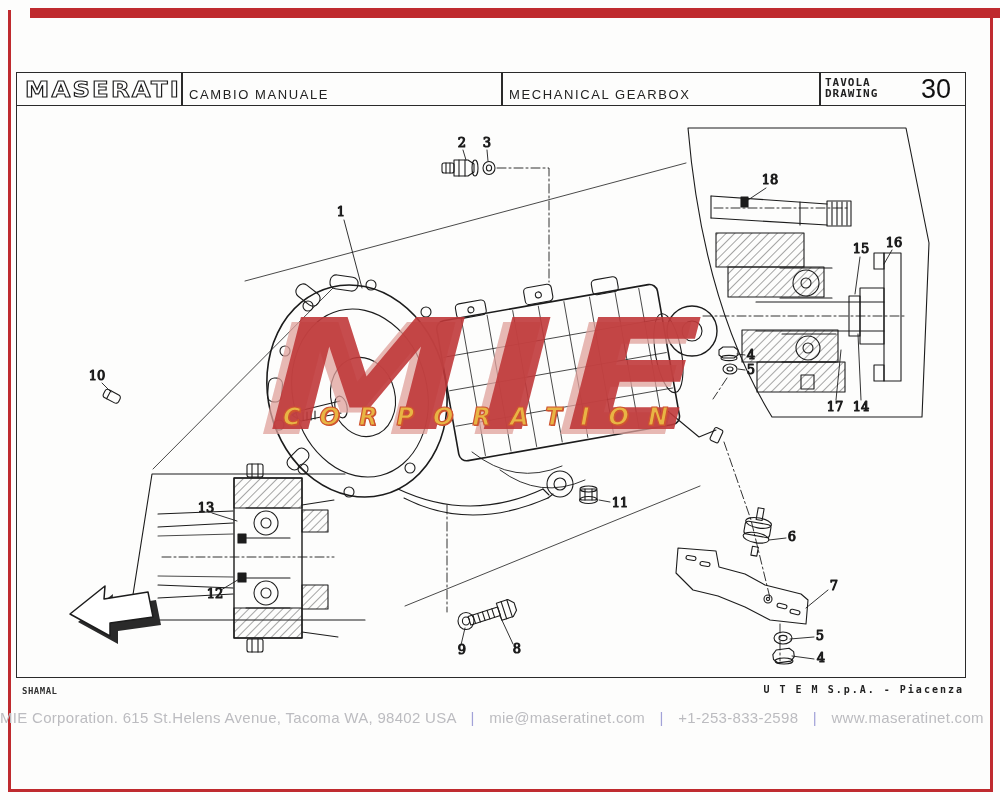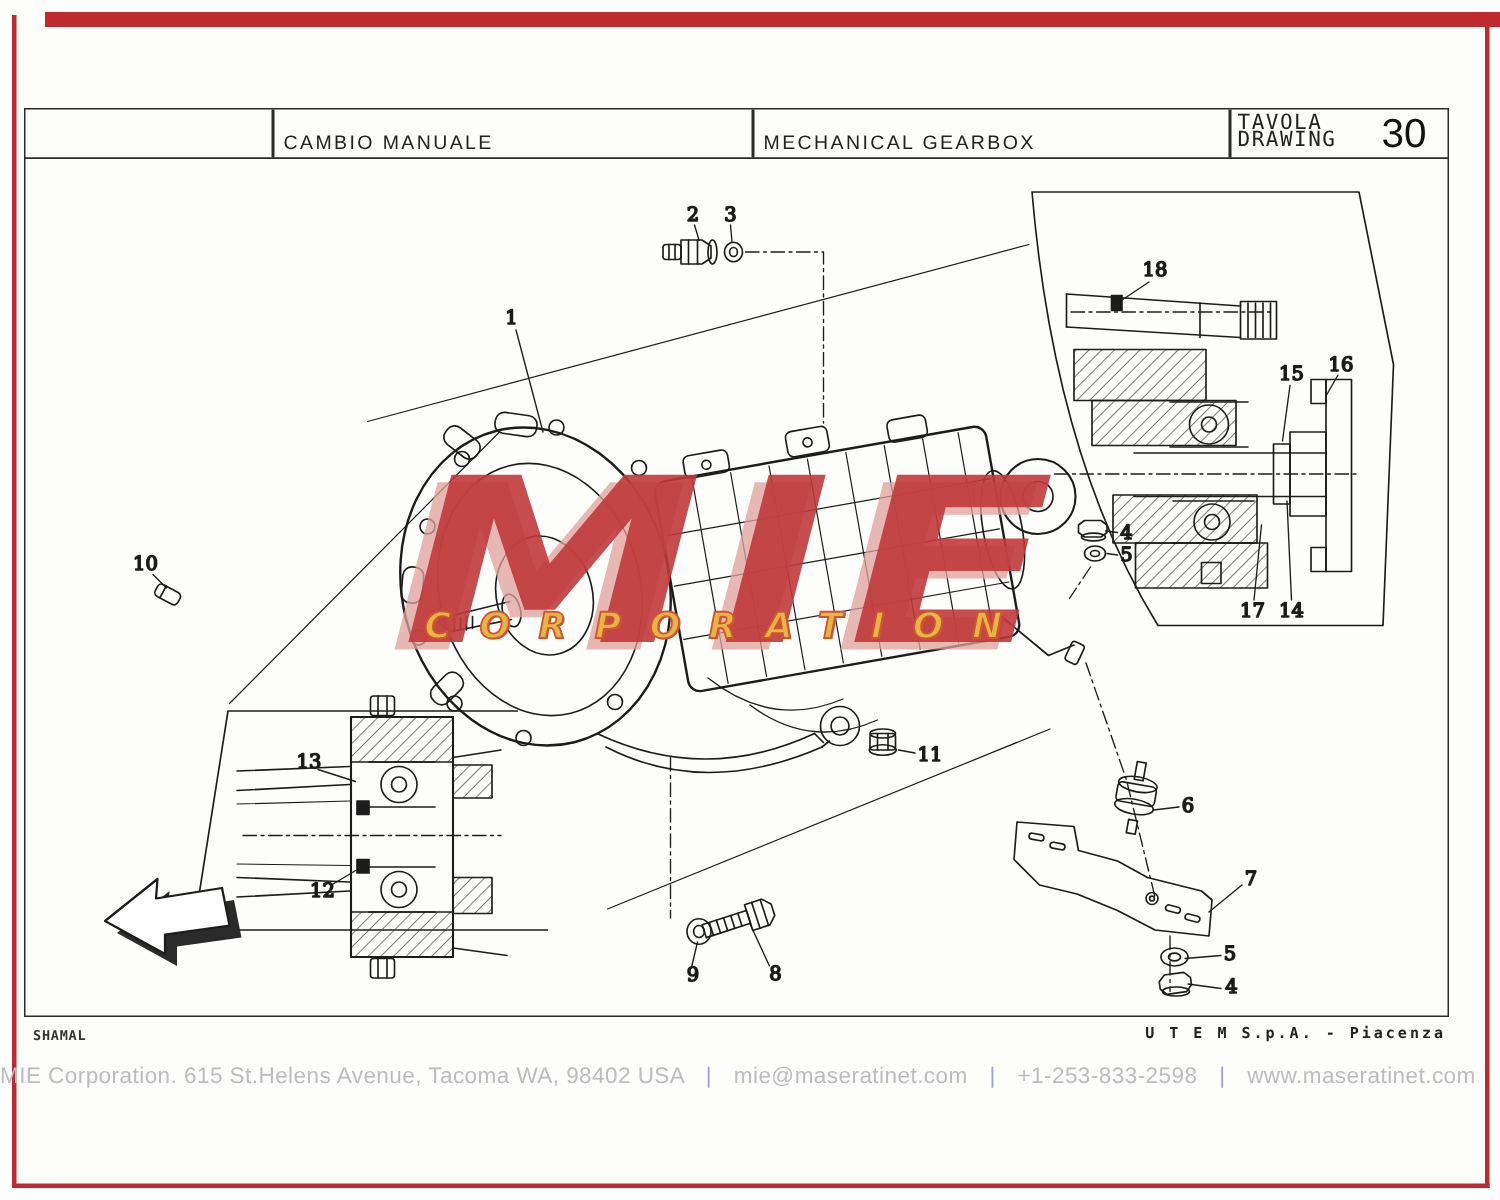--- a/index.html
+++ b/index.html
@@ -15,21 +15,21 @@
   .frame-bottom{left:8px;top:789px;width:985px;height:3px;}
 
   
   .hdr{position:absolute;left:16px;top:72px;width:950px;height:34px;
        border:1.6px solid #2a2a2a;box-sizing:border-box;background:transparent;}
   .hdr-div{position:absolute;top:0;width:1.6px;height:100%;background:#2a2a2a;}
   .hdr-logo{position:absolute;left:6px;top:3px;}
   .hdr-title{position:absolute;top:5px;height:100%;display:flex;align-items:center;
        font-size:13px;letter-spacing:1.6px;color:#222;white-space:nowrap;}
   .tavola{position:absolute;left:808px;top:4px;font-family:"DejaVu Sans Mono",monospace;
-       font-size:14px;font-weight:normal;letter-spacing:1px;line-height:11px;color:#222;}
+       font-size:11px;font-weight:bold;letter-spacing:1px;line-height:11px;color:#222;}
   .dwg-no{position:absolute;left:890px;top:1px;width:58px;text-align:center;
        font-size:27px;font-family:Liberation Sans, sans-serif;color:#111;}
 
   
   .plate{position:absolute;left:16px;top:105px;width:950px;height:573px;
        border:1.6px solid #2a2a2a;box-sizing:border-box;}
 
   svg.art{position:absolute;left:0;top:0;width:1000px;height:800px;pointer-events:none;}
   svg.art *{vector-effect:non-scaling-stroke;}
   .callout{font-family:"DejaVu Serif",serif;font-size:13px;fill:#151515;}
@@ -57,20 +57,25 @@
 </style>
 </head>
 <body>
 
 <div class="frame frame-top"></div>
 <div class="frame frame-left"></div>
 <div class="frame frame-right"></div>
 <div class="frame frame-bottom"></div>
 
 <div class="hdr">
+  <div class="hdr-logo">
+    <svg width="162" height="26" viewBox="0 0 162 26">
+      <text x="2" y="21" font-family="DejaVu Sans, sans-serif" font-size="22" font-weight="bold" letter-spacing="2" textLength="156" lengthAdjust="spacingAndGlyphs" fill="#ffffff" stroke="#1c1c1c" stroke-width="1.1">MASERATI</text>
+    </svg>
+  </div>
   <div class="hdr-div" style="left:164px"></div>
   <div class="hdr-title" style="left:172px">CAMBIO MANUALE</div>
   <div class="hdr-div" style="left:484px"></div>
   <div class="hdr-title" style="left:492px">MECHANICAL GEARBOX</div>
   <div class="hdr-div" style="left:802px"></div>
   <div class="tavola">
     <div>TAVOLA</div>
     <div>DRAWING</div>
   </div>
   <div class="dwg-no">30</div>

